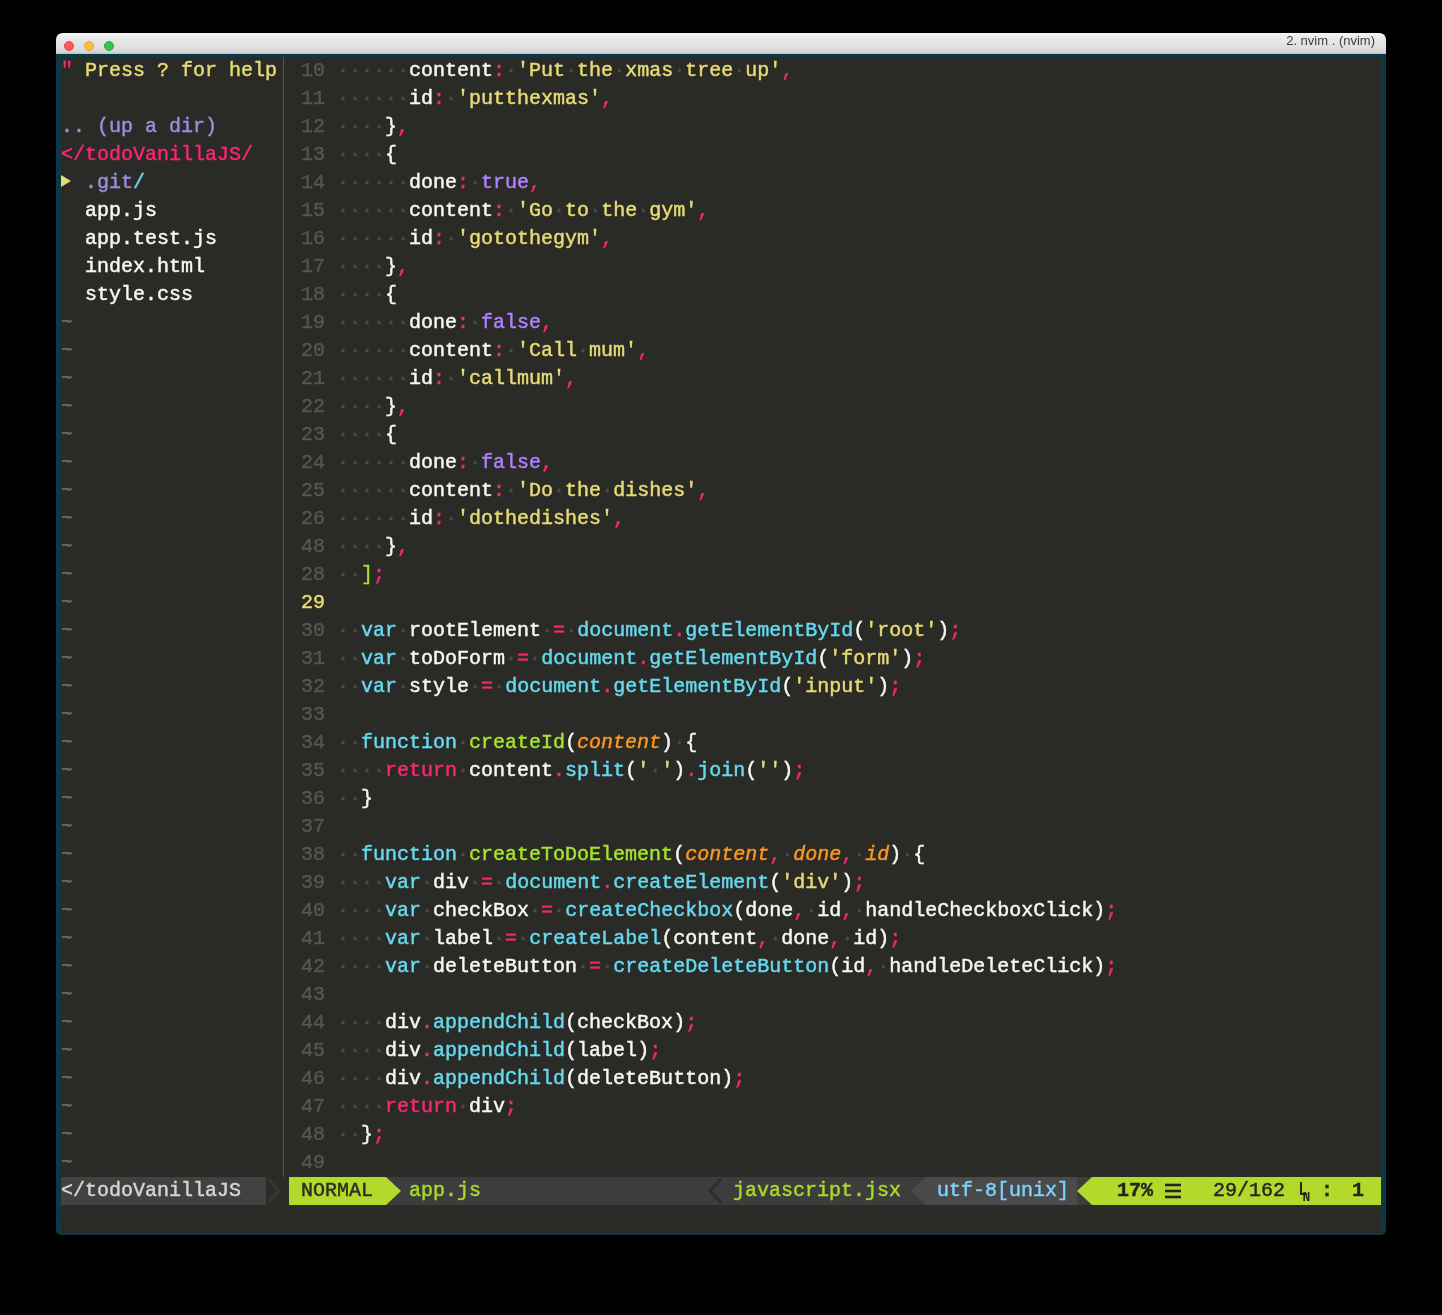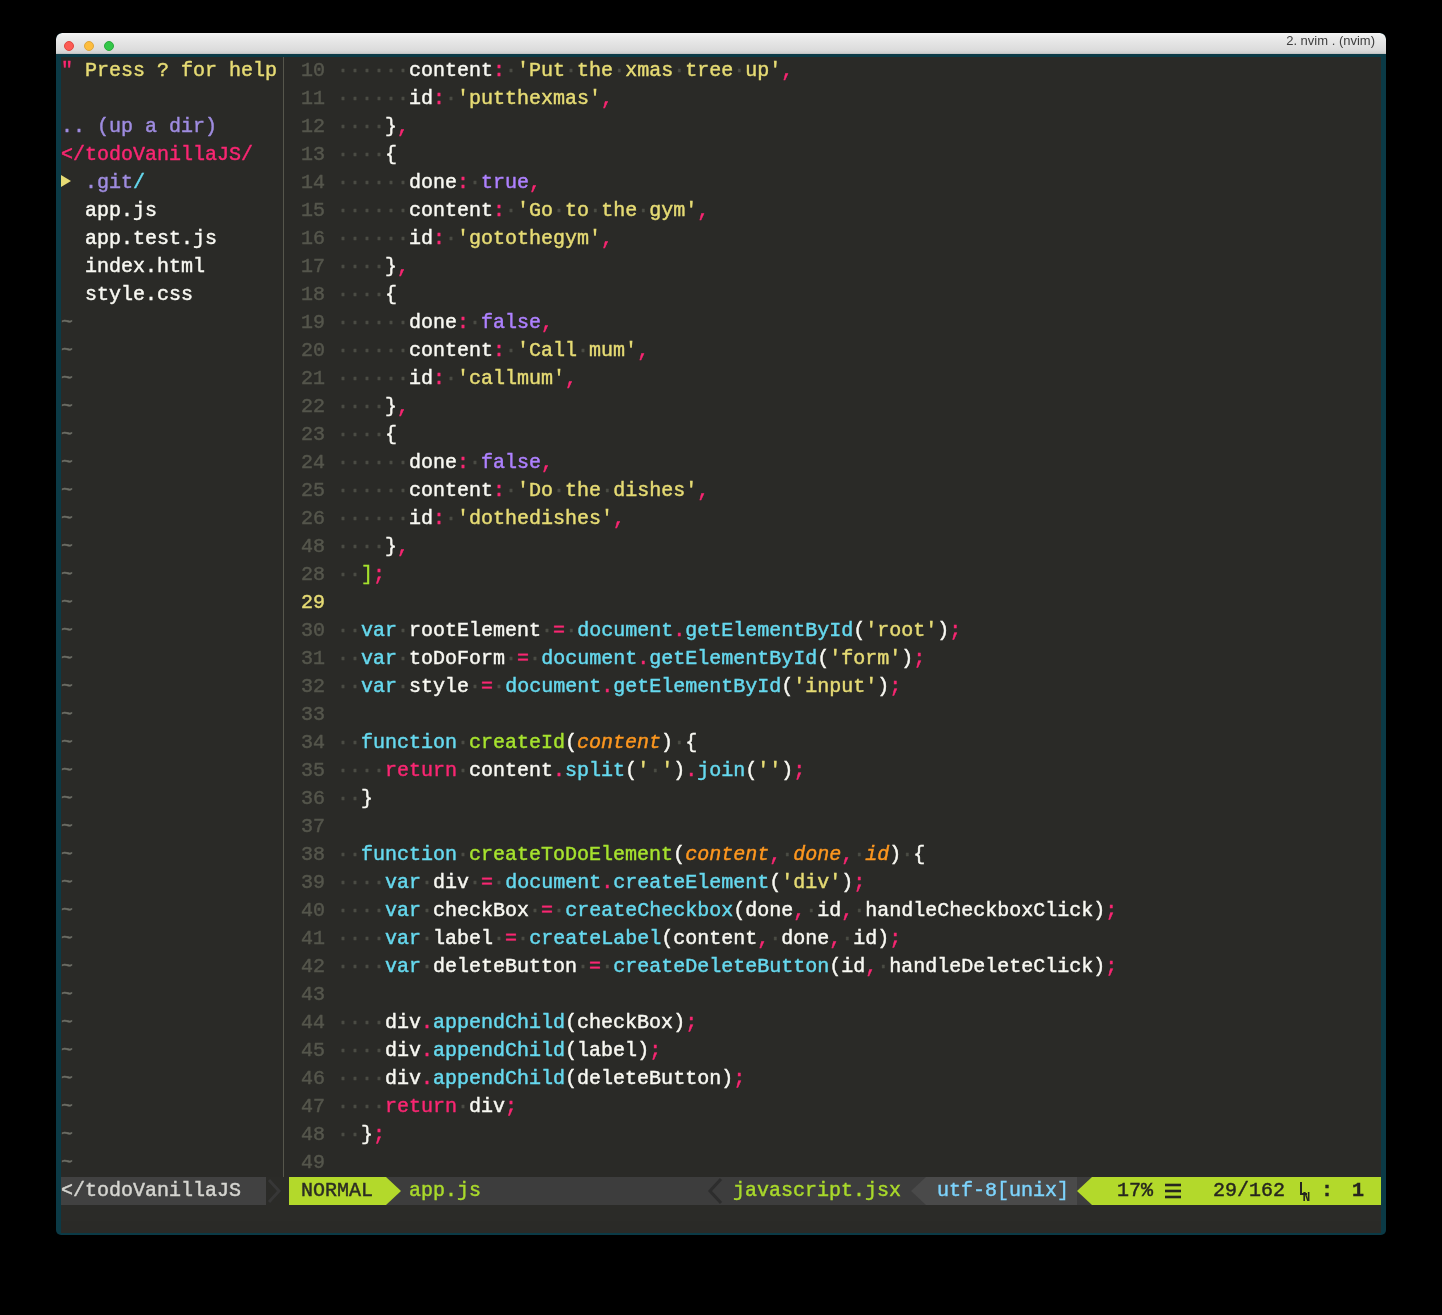--- a/index.html
+++ b/index.html
@@ -129,21 +129,21 @@
    <div class="stxt" style="left:348px;color:#a9d92b">app.js</div>
    <svg class="sseg" style="left:645px" width="18" height="28">
           <polyline points="15,2 4,14 15,26" fill="none" stroke="#2d2d2d" stroke-width="3"></polyline>
         </svg>
    <div class="stxt" style="left:672px;color:#a9d92b">javascript.jsx</div>
    <div class="arrow-l" style="left:850px;border-right:15px solid #4a4a4a"></div>
    <div class="sseg" style="left:865px;width:151px;background:#4a4a4a"></div>
    <div class="stxt" style="left:876px;color:#7dd3fc">utf-8[unix]</div>
    <div class="arrow-l" style="left:1016px;border-right:15px solid #b3d92b"></div>
    <div class="sseg" style="left:1031px;width:289px;background:#b3d92b"></div>
-   <div class="stxt" style="left:1056px;color:#26261f;font-weight:normal">17%</div>
+   <div class="stxt" style="left:1056px;color:#26261f;font-weight:bold">17%</div>
    <svg class="sseg" style="left:1102px" width="20" height="28">
           <g stroke="#26261f" stroke-width="2.6">
             <line x1="2" y1="8" x2="18" y2="8"></line>
             <line x1="2" y1="14" x2="18" y2="14"></line>
             <line x1="2" y1="20" x2="18" y2="20"></line>
           </g>
         </svg>
    <div class="stxt" style="left:1152px;color:#26261f;font-weight:normal">29/162</div>
    <svg class="sseg" style="left:1236px" width="16" height="28">
           <path d="M4 5 V17 H10" fill="none" stroke="#26261f" stroke-width="2"></path>

